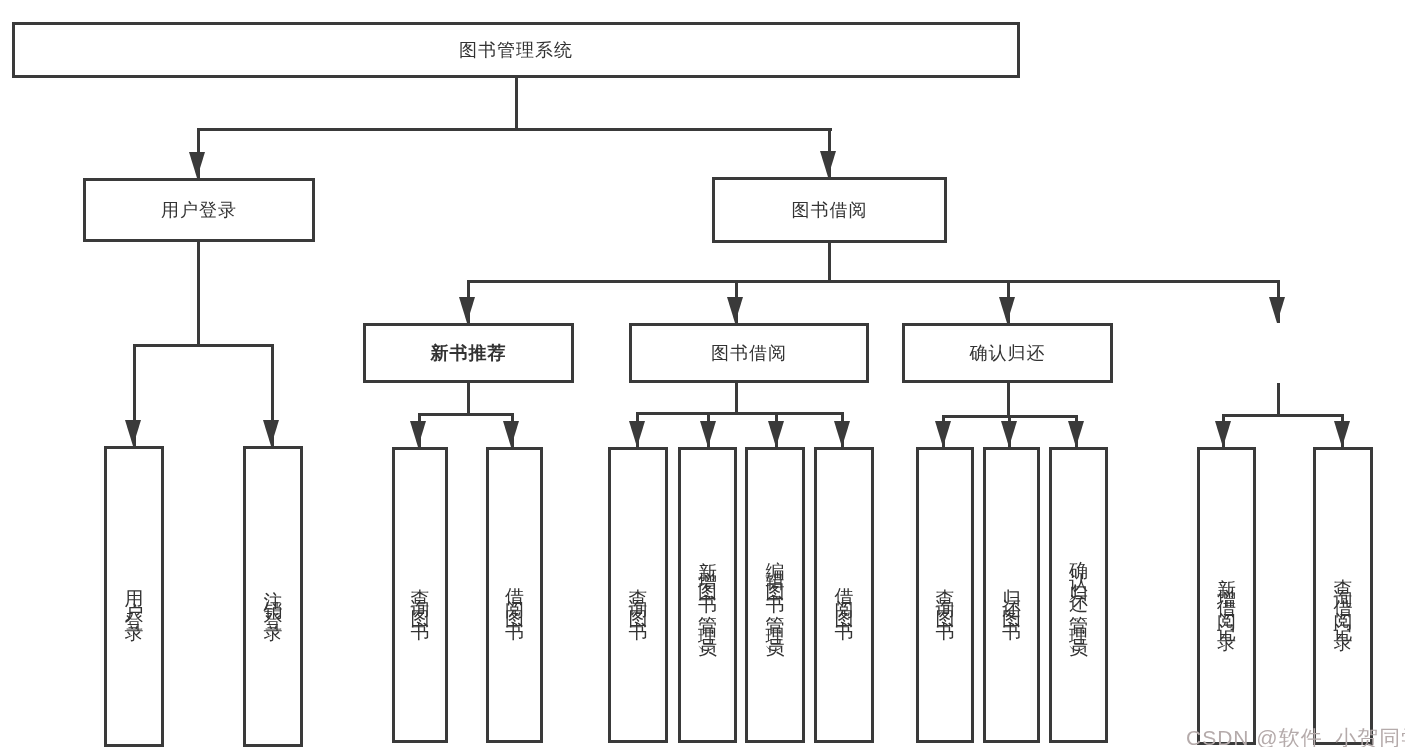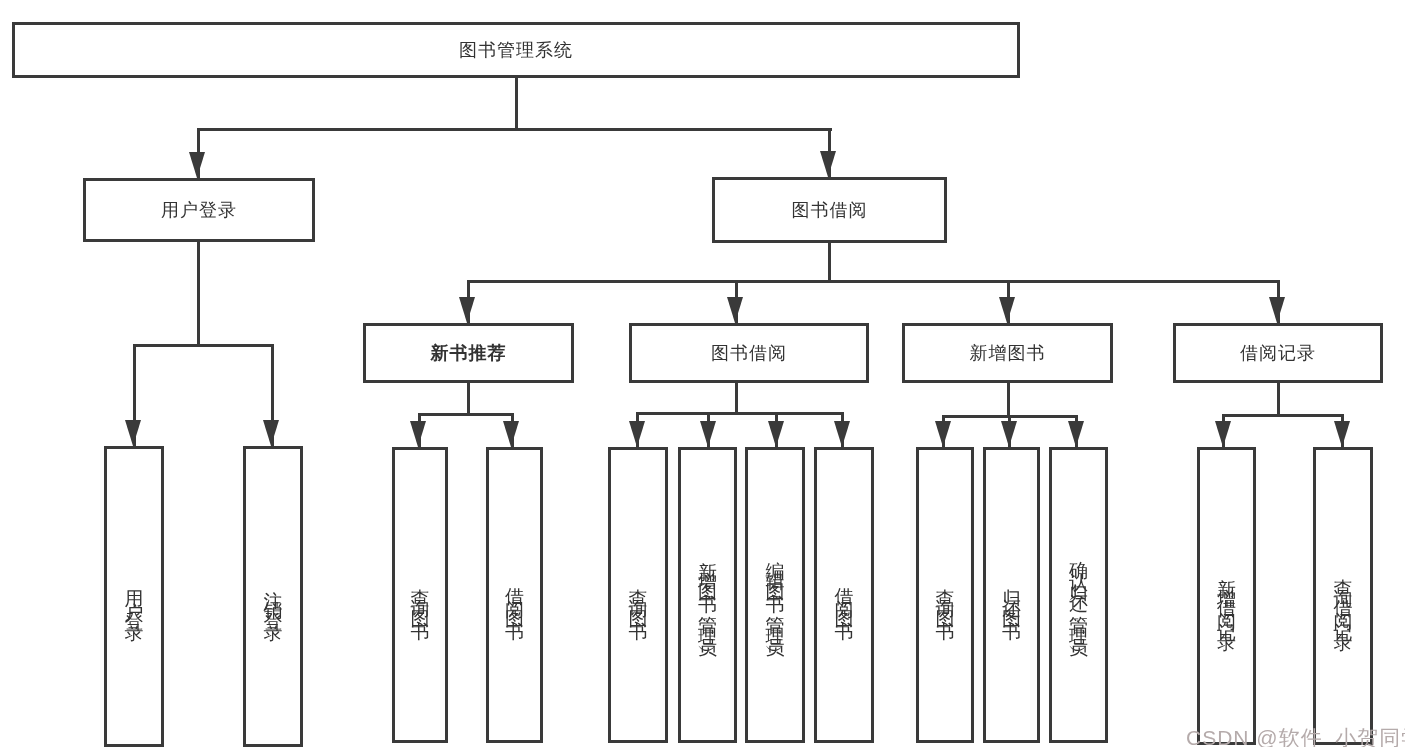--- a/index.html
+++ b/index.html
@@ -95,22 +95,21 @@
   <div class="arrow" style="left:459px; top:287px;"></div>
   <div class="line" style="left:735px; top:270px; width:3px; height:43px;"></div>
   <div class="arrow" style="left:727px; top:287px;"></div>
   <div class="line" style="left:1007px; top:270px; width:3px; height:43px;"></div>
   <div class="arrow" style="left:999px; top:287px;"></div>
   <div class="line" style="left:1277px; top:270px; width:3px; height:43px;"></div>
   <div class="arrow" style="left:1269px; top:287px;"></div>
 
   <div class="node" style="left:363px; top:313px; width:211px; height:60px;font-weight:bold;">新书推荐</div>
   <div class="node" style="left:629px; top:313px; width:240px; height:60px;">图书借阅</div>
-  <div class="node" style="left:902px; top:313px; width:211px; height:60px;">新增图书</div>
-  <div class="node" style="left:1173px; top:313px; width:210px; height:60px;">借阅记录</div>
+  <div class="node" style="left:902px; top:313px; width:211px; height:60px;">确认归还</div>
 
   <div class="line" style="left:467px; top:373px; width:3px; height:32px;"></div>
   <div class="line" style="left:418px; top:403px; width:96px; height:3px;"></div>
   <div class="line" style="left:418px; top:403px; width:3px; height:34px;"></div>
   <div class="arrow" style="left:410px; top:411px;"></div>
   <div class="line" style="left:511px; top:403px; width:3px; height:34px;"></div>
   <div class="arrow" style="left:503px; top:411px;"></div>
 
   <div class="node leaf" style="left:392px; top:437px; width:56px; height:296px;">
       <span>查询图书</span>

